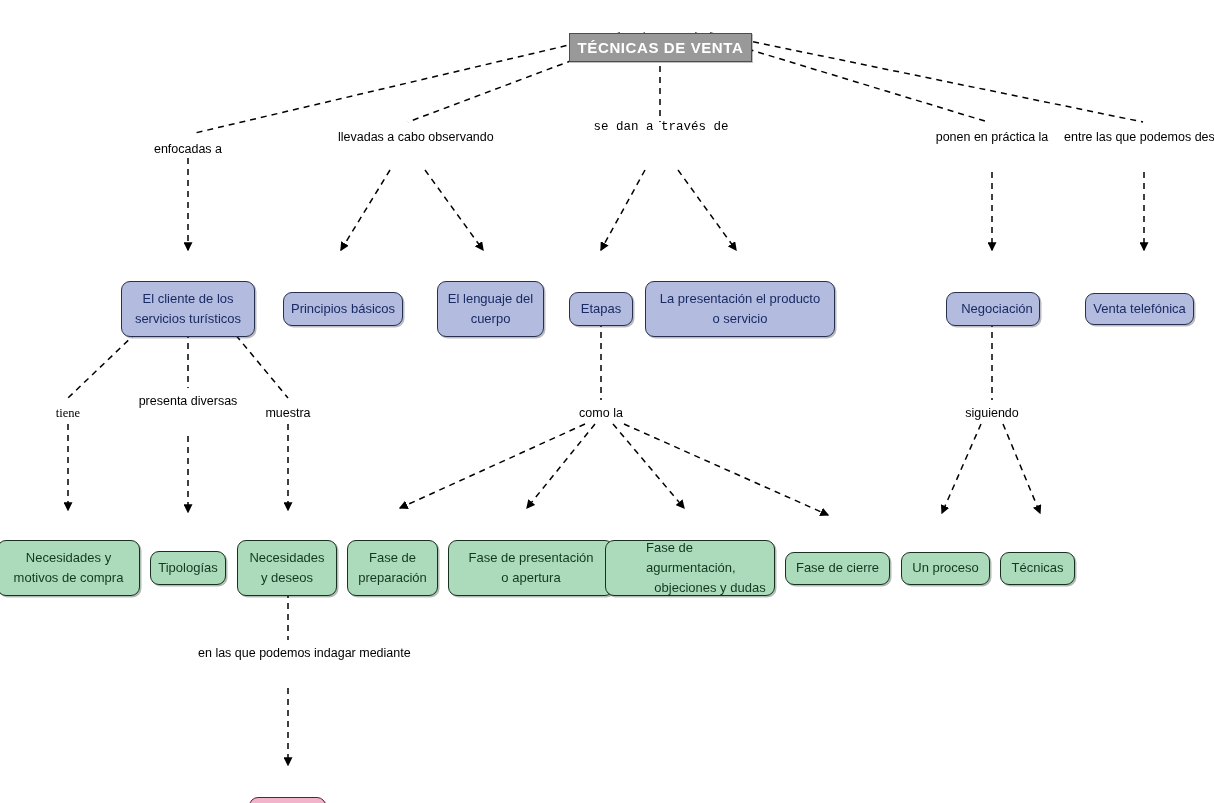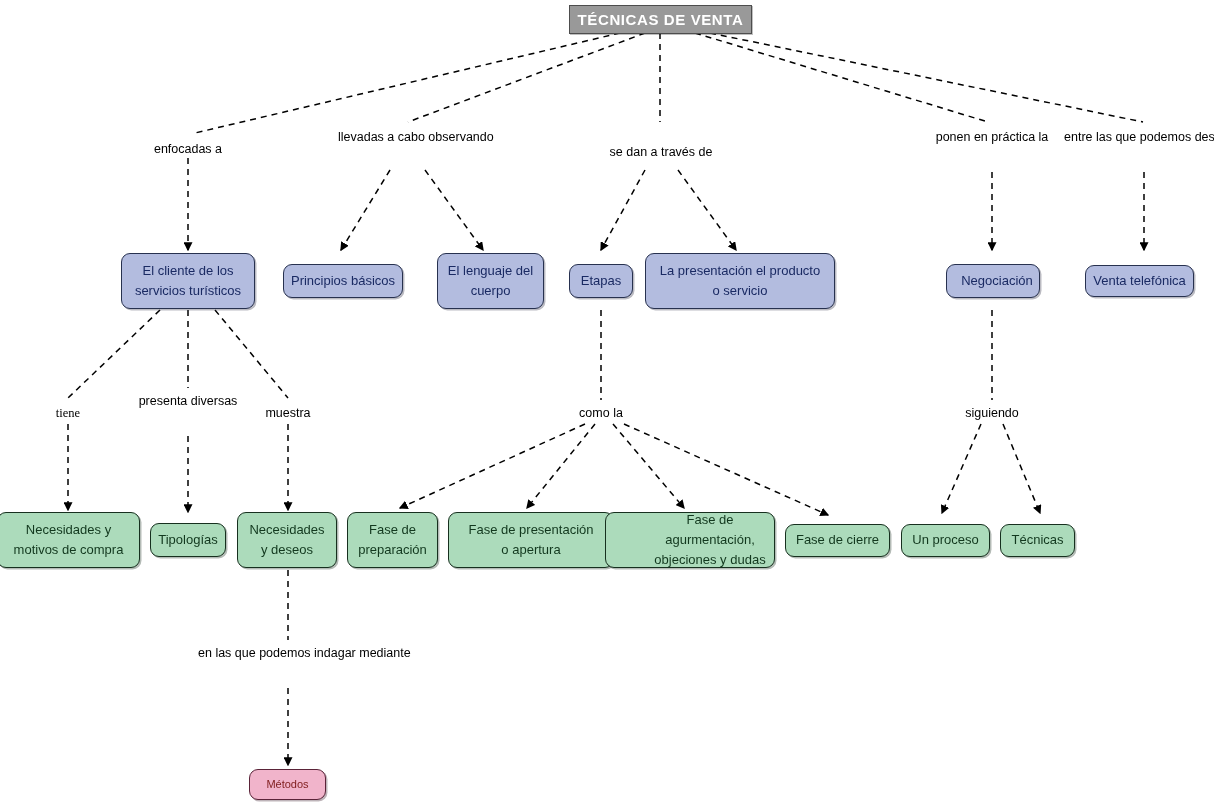--- a/index.html
+++ b/index.html
@@ -25,23 +25,23 @@
     width: 1214px;
     height: 803px;
     pointer-events: none;
   }
   .node {
     position: absolute;
     box-sizing: border-box;
     display: flex;
     align-items: center;
     justify-content: center;
-    text-align: center;
     line-height: 1.55;
     z-index: 5;
+    margin-top: 28px;
   }
   .node-title {
     background: #999999;
     border: 1px solid #4d4d4d;
     color: #ffffff;
     font-weight: bold;
     font-size: 15px;
     letter-spacing: 0.6px;
     font-stretch: condensed;
     border-radius: 0;
@@ -215,21 +215,21 @@
 
   <div class="edge-label" style="left:118px; top:139px; width:140px;">
     <span>enfocadas a</span>
   </div>
 
   <div class="edge-label" style="left:338px; top:127px; width:140px;">
     <span>llevadas a cabo</span>
     <span>observando</span>
   </div>
 
-  <div class="edge-label" style="left:591px; top:142px; width:140px;">
+  <div class="edge-label" style="left:591px; top:117px; width:140px;font-family:Liberation Mono, monospace;">
     <span>se dan</span>
     <span>a través de</span>
   </div>
 
   <div class="edge-label" style="left:922px; top:127px; width:140px;">
     <span>ponen en</span>
     <span>práctica la</span>
   </div>
 
   <div class="edge-label" style="left:1064px; top:127px; width:160px;">

